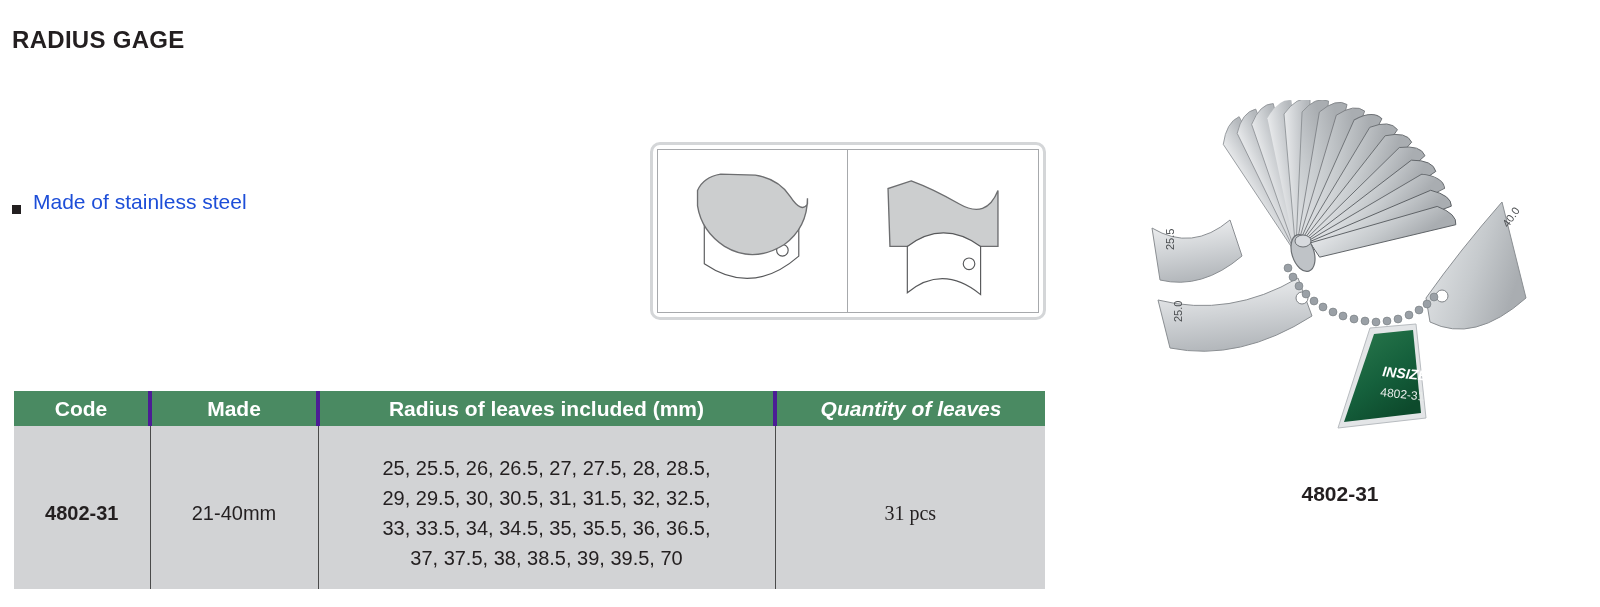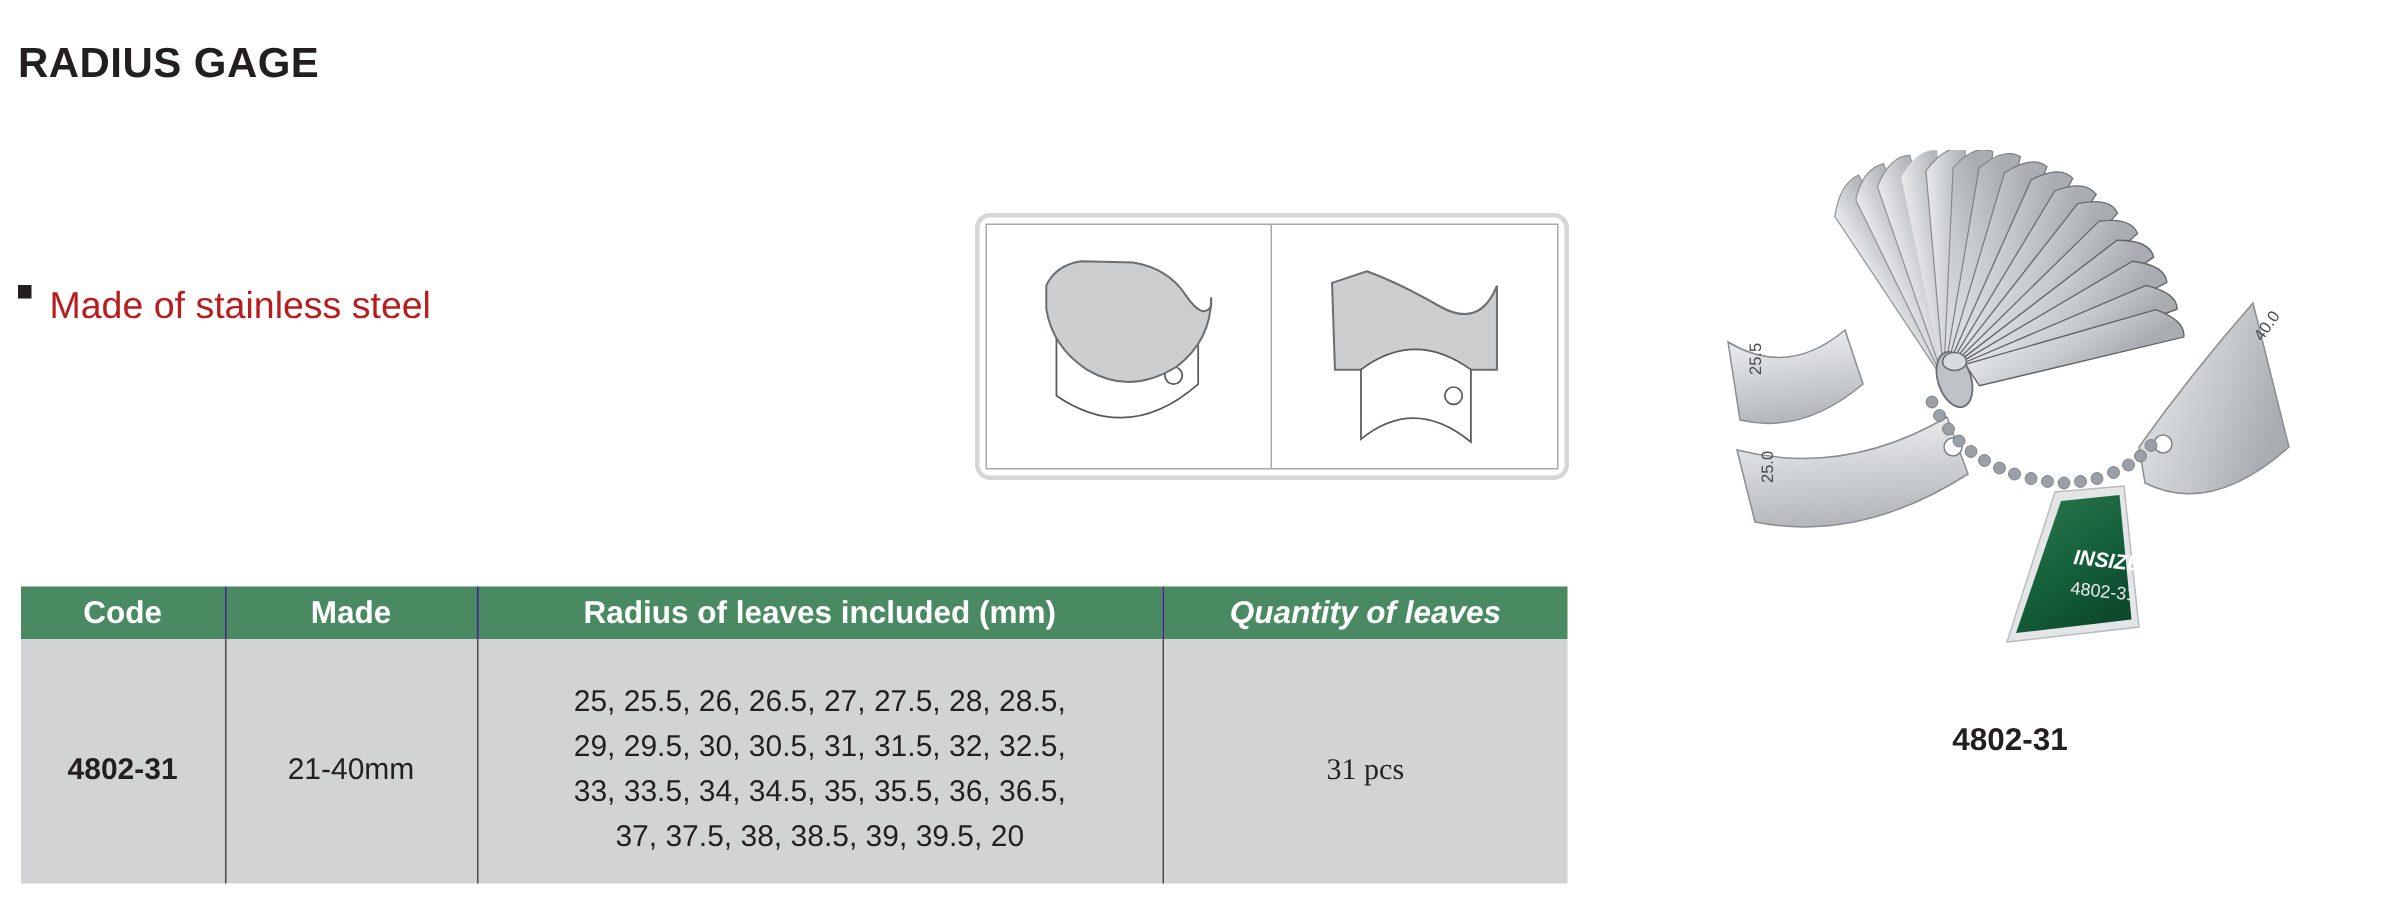--- a/index.html
+++ b/index.html
@@ -17,38 +17,38 @@
     width: 1600px;
     height: 607px;
     background: #ffffff;
   }
 
   
   .page-title {
     position: absolute;
     left: 12px;
     top: 26px;
-    font-size: 28px;
+    font-size: 24px;
     font-weight: bold;
     letter-spacing: 0.3px;
     color: #231f20;
   }
 
   
   .feature-list {
     position: absolute;
     left: 12px;
     top: 190px;
     list-style: none;
   }
   .feature-item {
     display: flex;
-    align-items: flex-start;
-    font-size: 25px;
-    color: #b91c1c;
+    align-items: flex-end;
+    font-size: 21px;
+    color: #1d4ed8;
   }
   .bullet-square {
     width: 9px;
     height: 9px;
     background: #231f20;
     margin-right: 12px;
     flex: 0 0 auto;
   }
 
   
@@ -108,21 +108,21 @@
     table-layout: fixed;
   }
   .spec-table th {
     background: #4a8a62;
     color: #ffffff;
     font-size: 21px;
     font-weight: bold;
     height: 35px;
     padding: 0 4px;
     text-align: center;
-    border-right: 1px solid #4c1d95;
+    border-right: 4px solid #4c1d95;
     vertical-align: middle;
   }
   .spec-table th:last-child { border-right: none; font-style: italic; }
   .spec-table td {
     background: #d2d3d5;
     color: #231f20;
     font-size: 20px;
     text-align: center;
     vertical-align: middle;
     border-right: 1px solid #4a4a4a;
@@ -319,20 +319,20 @@
       </tr>
     </thead>
     <tbody>
       <tr>
         <td class="cell-code">4802-31</td>
         <td>21-40mm</td>
         <td class="cell-radius">
           <div>25, 25.5, 26, 26.5, 27, 27.5, 28, 28.5,</div>
           <div>29, 29.5, 30, 30.5, 31, 31.5, 32, 32.5,</div>
           <div>33, 33.5, 34, 34.5, 35, 35.5, 36, 36.5,</div>
-          <div>37, 37.5, 38, 38.5, 39, 39.5, 20</div>
+          <div>37, 37.5, 38, 38.5, 39, 39.5, 70</div>
         </td>
         <td>31 pcs</td>
       </tr>
     </tbody>
   </table>
 
 </div>
 
 </body></html>

